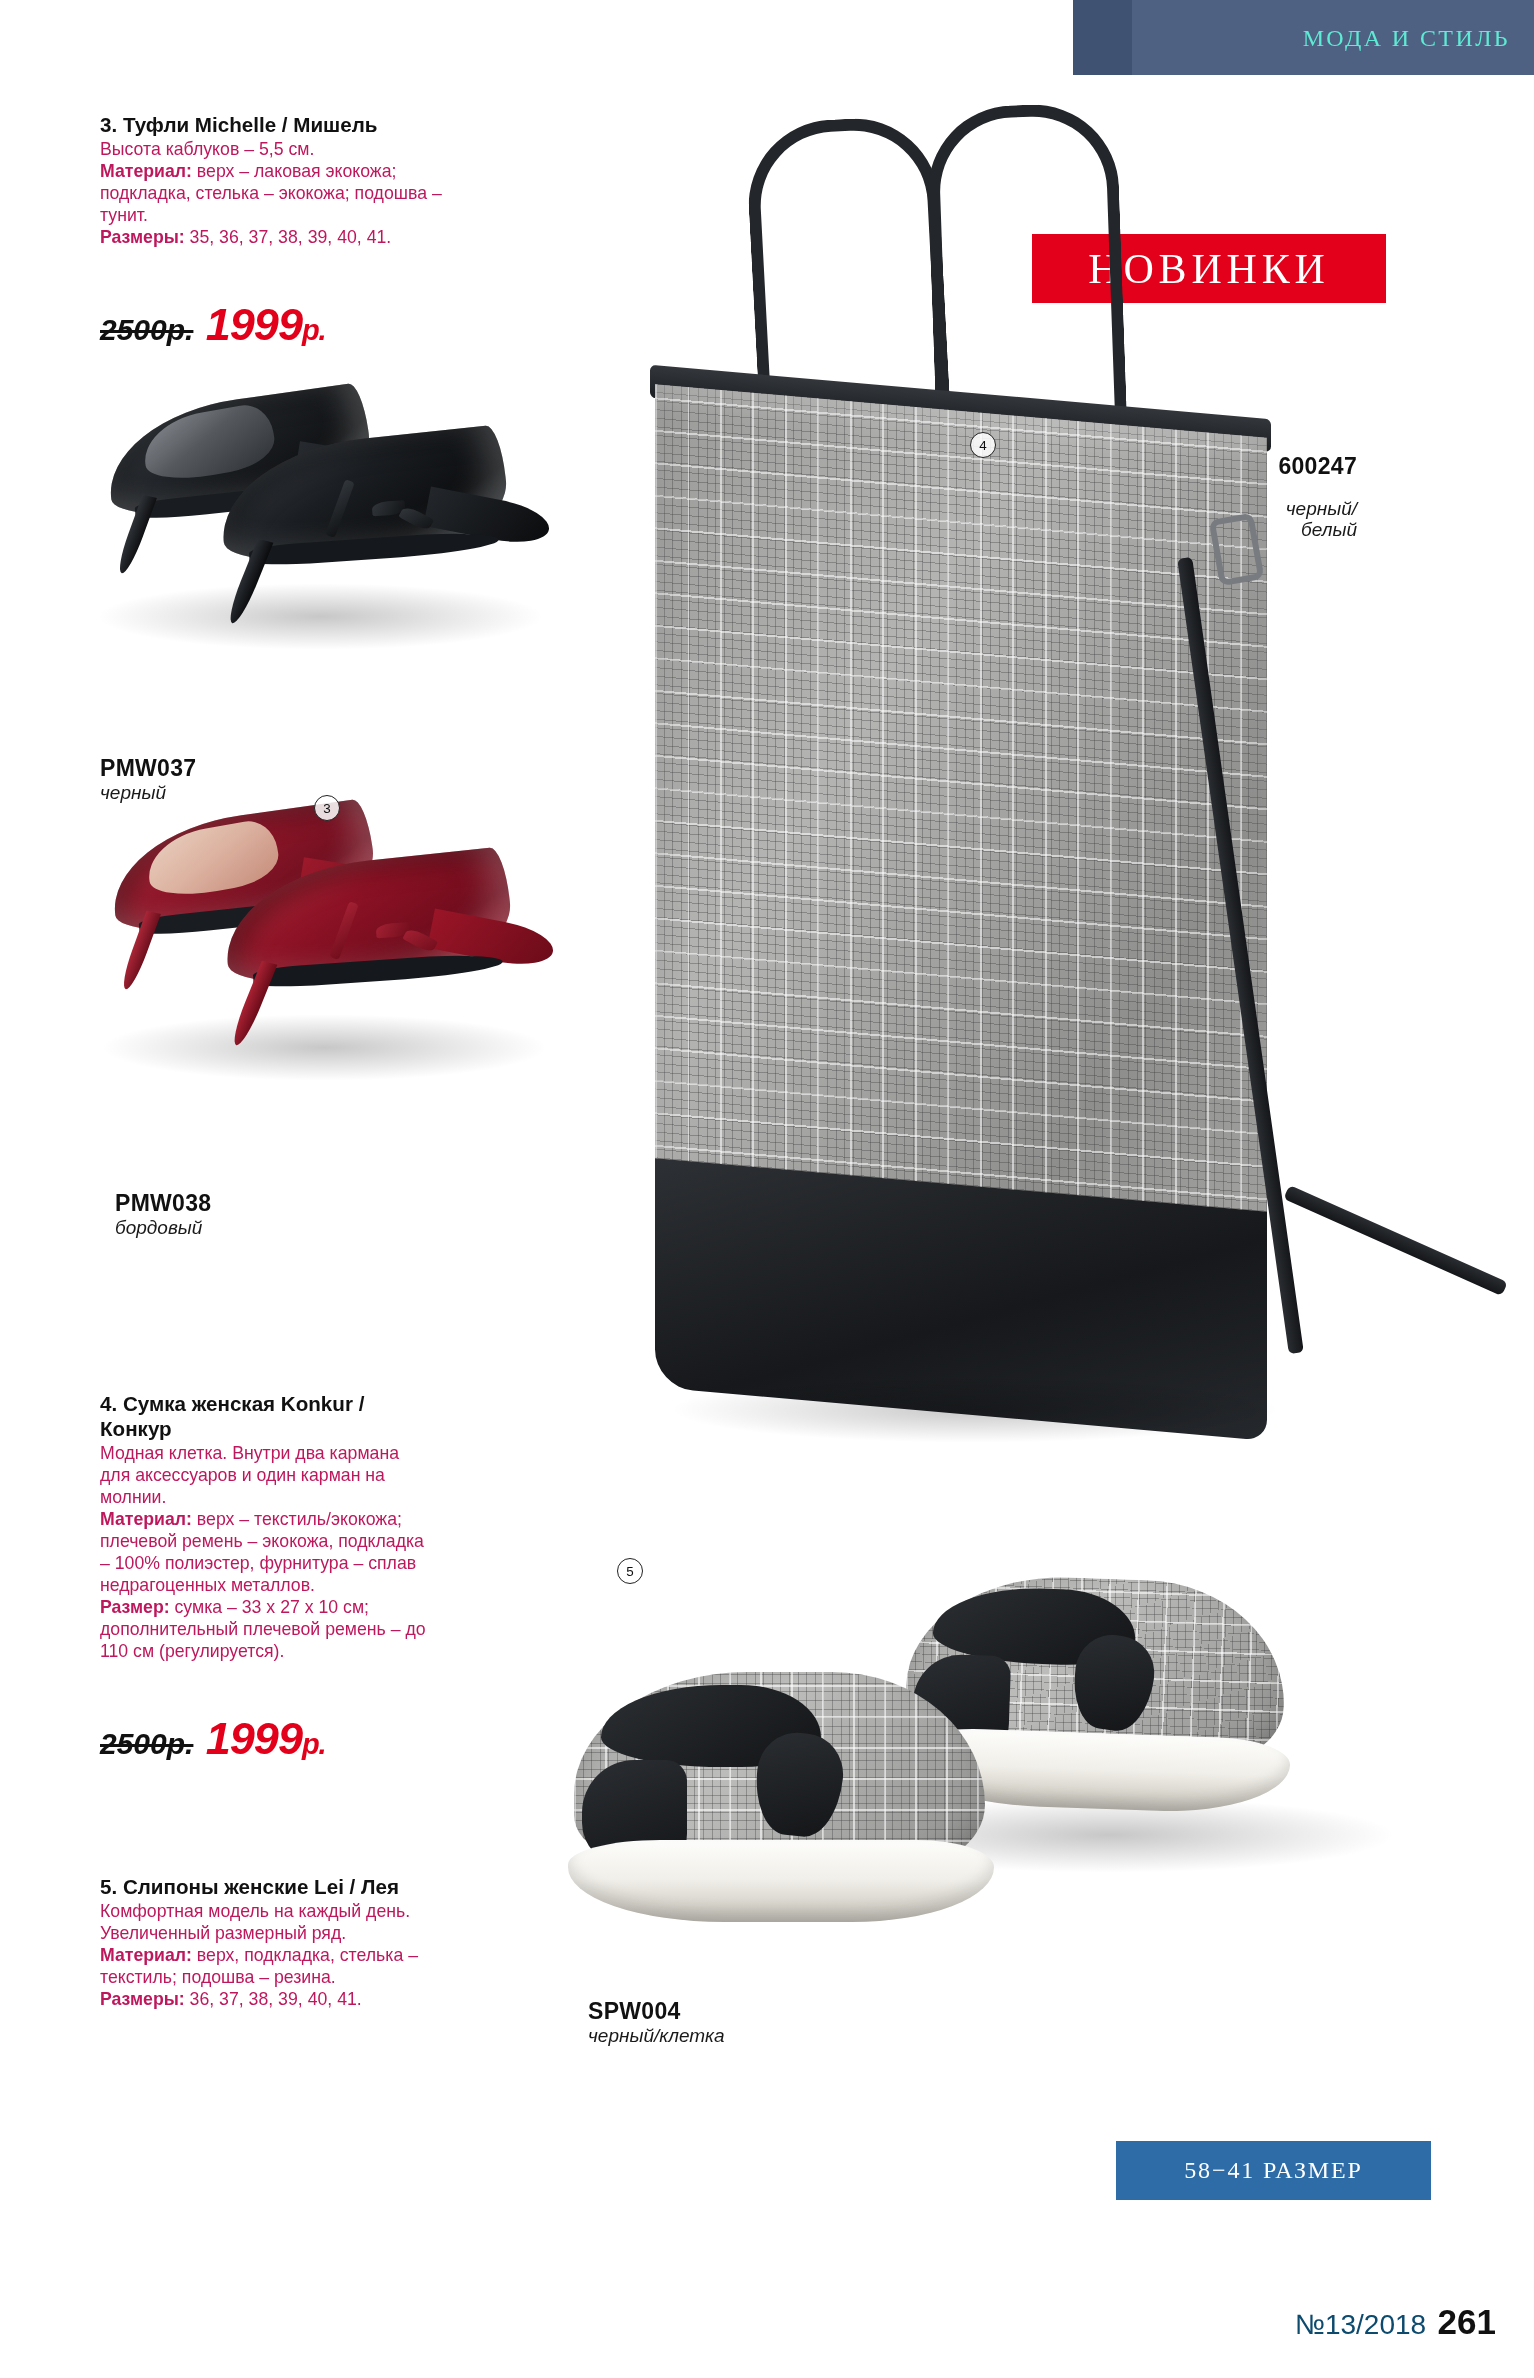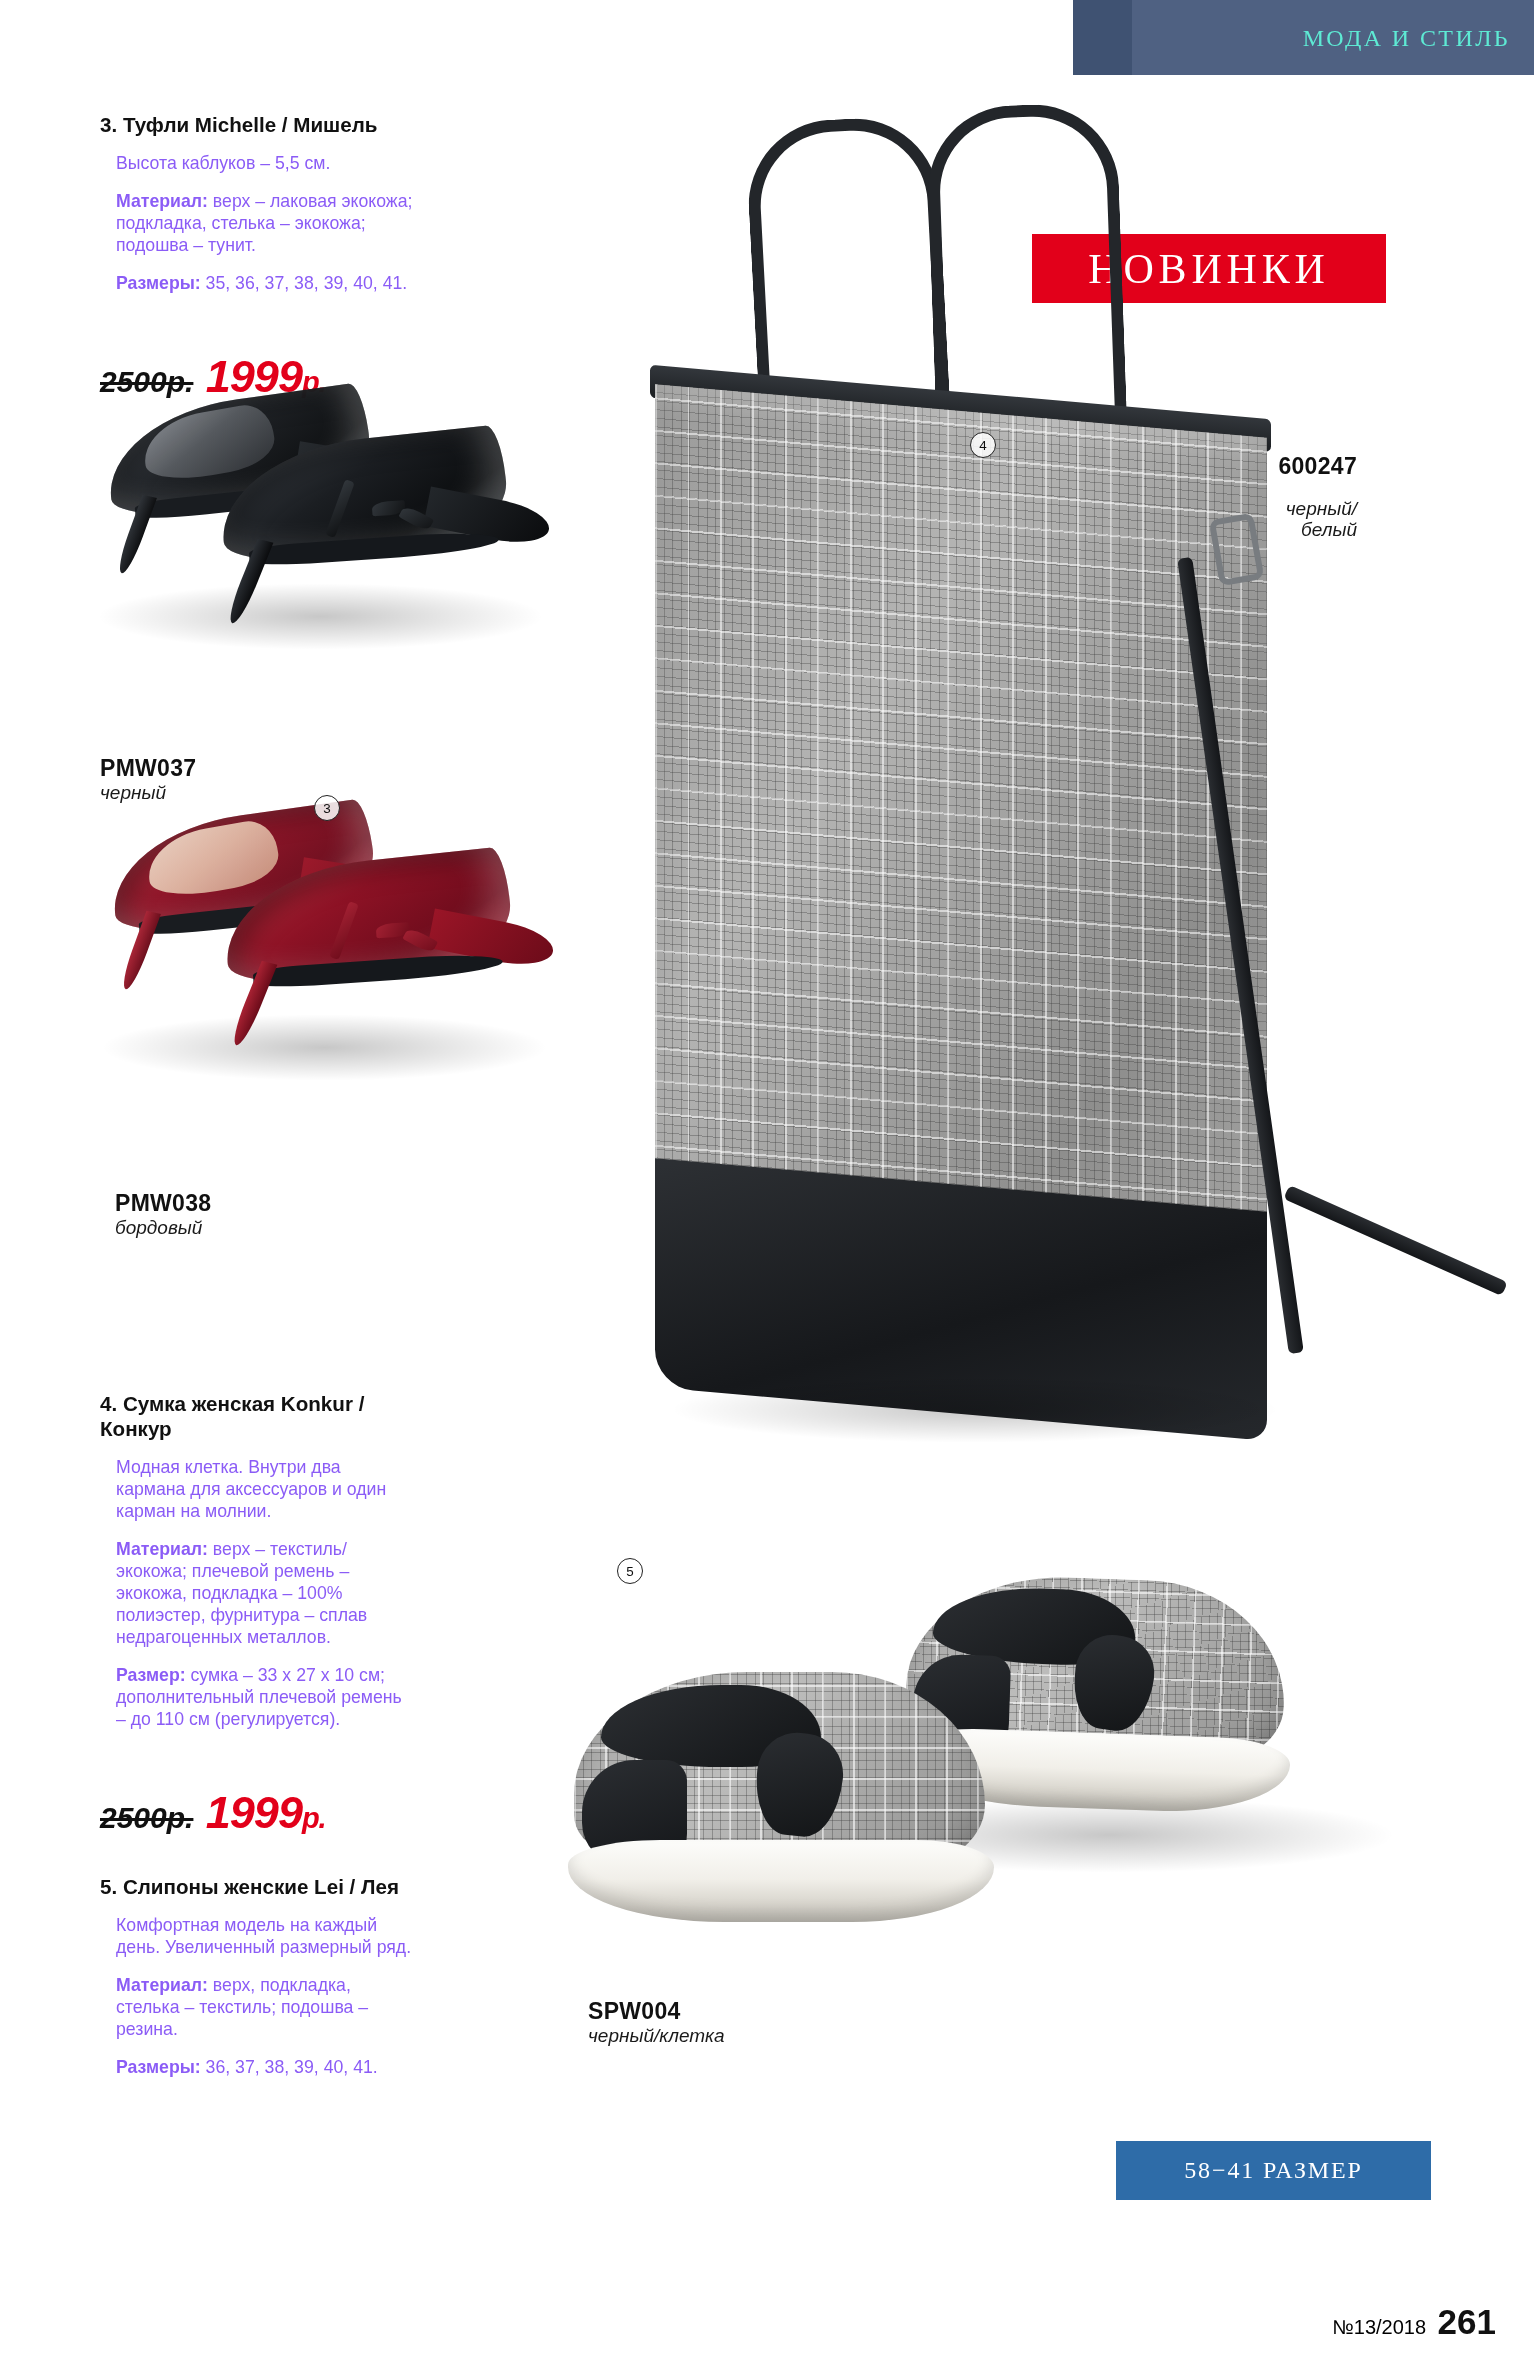--- a/index.html
+++ b/index.html
@@ -72,22 +72,22 @@
   .b-title {
     font-size: 20.6px;
     font-weight: bold;
     line-height: 1.22;
     margin: 0 0 1.9px 0;
     color: #111;
   }
   .b-text {
     font-size: 17.7px;
     line-height: 1.24;
-    margin: 16px;
-    color: #8b5cf6;
+    margin: 0;
+    color: #be185d;
   }
   .b-text b {
     font-weight: bold;
   }
 
   
   .price-row {
     display: flex;
     align-items: baseline;
     gap: 12.4px;
@@ -169,22 +169,22 @@
   
   .footer {
     position: absolute;
     right: 38px;
     bottom: 36px;
     display: flex;
     align-items: baseline;
     gap: 11.5px;
   }
   .footer .issue {
-    font-size: 20px;
-    color: #000000;
+    font-size: 28px;
+    color: #0c4a6e;
   }
   .footer .pageno {
     font-size: 35px;
     font-weight: bold;
     color: #111;
   }
 
   
   .photo { position: absolute; }
 

